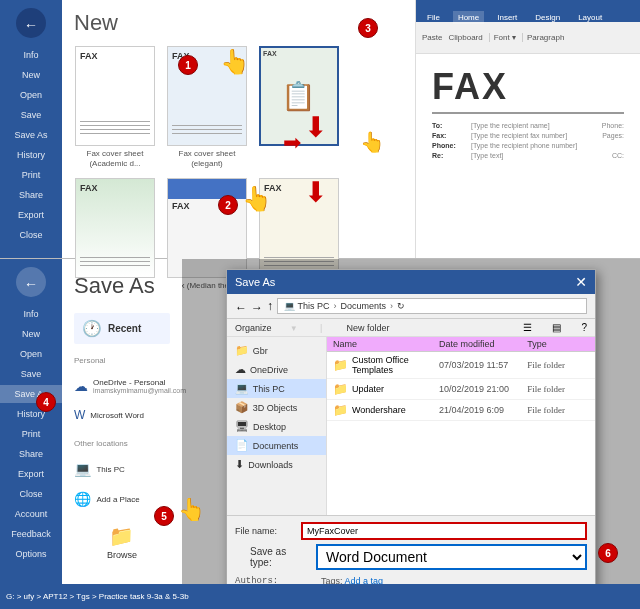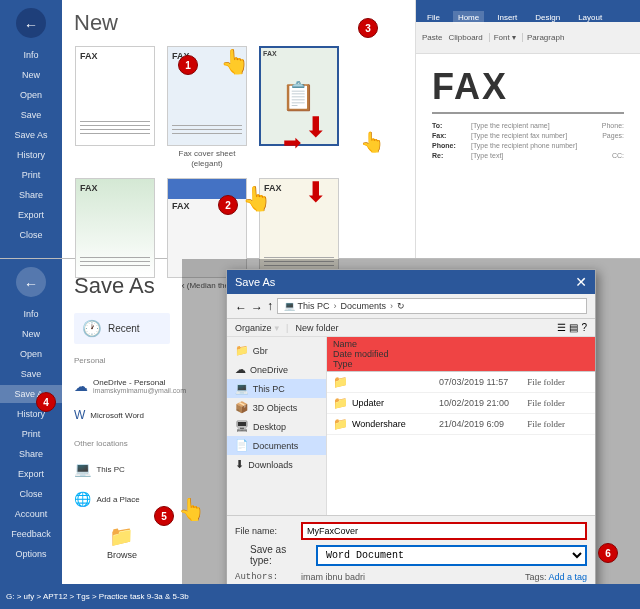--- a/index.html
+++ b/index.html
@@ -213,21 +213,21 @@
     .recent-btn {
       display: flex;
       align-items: center;
       gap: 6px;
       background: #f0f4ff;
       padding: 6px 8px;
       border-radius: 2px;
       cursor: pointer;
     }
     .recent-icon { font-size: 16px; color: #2b579a; }
-    .recent-label { font-size: 10px; font-weight: 400; color: #333; }
+    .recent-label { font-size: 10px; font-weight: 700; color: #333; }
     .personal-label { font-size: 8px; color: #888; margin: 4px 0 2px 0; }
     .location-item {
       display: flex;
       align-items: center;
       gap: 5px;
       padding: 3px 0;
       cursor: pointer;
     }
     .location-icon { font-size: 14px; color: #2b579a; }
     .location-text { font-size: 8px; color: #333; }
@@ -301,21 +301,21 @@
       align-items: center;
       gap: 3px;
       color: #999;
     }
 
     .dialog-secondary-toolbar {
       background: #f0f0f0;
       padding: 3px 8px;
       display: flex;
       align-items: center;
-      gap: 3px;
+      gap: 20px;
       border-bottom: 1px solid #ddd;
       font-size: 9px;
     }
     .organize-btn { cursor: pointer; color: #333; }
     .new-folder-btn { cursor: pointer; color: #333; }
 
     .dialog-content {
       display: flex;
       height: 178px;
     }
@@ -337,26 +337,25 @@
     .nav-item.selected { background: #cce0ff; }
     .nav-icon { font-size: 11px; }
 
     .dialog-file-list {
       flex: 1;
       background: white;
       overflow-y: auto;
     }
     .file-list-header {
       display: flex;
-      background: #ef4444;
+      background: #f0abfc;
       border-bottom: 1px solid #ccc;
       padding: 2px 6px;
       font-size: 9px;
       color: #333;
-      flex-direction: column;
     }
     .file-col-name { flex: 1.2; }
     .file-col-date { flex: 1; }
     .file-col-type { flex: 0.7; }
     .file-row {
       display: flex;
       padding: 3px 6px;
       font-size: 9px;
       align-items: center;
       border-bottom: 1px solid #f0f0f0;
@@ -391,22 +390,21 @@
       align-items: center;
       gap: 6px;
       margin-bottom: 6px;
     }
     .filetype-label { font-size: 10px; color: #333; width: 60px; margin-left: 15px; }
     .filetype-select {
       flex: 1;
       border: 2px solid #0066cc;
       background: white;
       padding: 2px 4px;
-      font-size: 10px;
-      font-family: Liberation Mono, monospace;
+      font-size: 14px;
     }
     .authors-row {
       display: flex;
       align-items: center;
       gap: 6px;
       font-size: 9px;
       color: #555;
       margin-bottom: 6px;
     }
     .authors-label { width: 60px; font-family: Liberation Mono, monospace; }
@@ -473,20 +471,21 @@
       <div class="template-item">
         <div class="template-thumb fax-style">
           <div class="fax-label">FAX</div>
           <div class="fax-lines">
             <div class="fax-line"></div>
               <div class="fax-line"></div>
               <div class="fax-line"></div>
               <div class="fax-line"></div>
           </div>
         </div>
+        <div class="template-label">Fax cover sheet (Academic d...</div>
       </div>
 
       <div class="template-item">
         <div class="template-thumb fax-style" style="background:#e8f0f8;">
           <div class="fax-label">FAX</div>
           <div class="fax-lines">
             <div class="fax-line"></div>
               <div class="fax-line"></div>
               <div class="fax-line"></div>
           </div>
@@ -703,20 +702,21 @@
 
         <div class="dialog-file-list">
           <div class="file-list-header">
             <div class="file-col-name">Name</div>
             <div class="file-col-date">Date modified</div>
             <div class="file-col-type">Type</div>
           </div>
           <div class="file-row">
             <div class="file-cell-name">
               <span class="folder-icon">📁</span>
+              <span>Custom Office Templates</span>
             </div>
             <div class="file-cell-date">07/03/2019 11:57</div>
             <div class="file-cell-type">File folder</div>
           </div>
           <div class="file-row">
             <div class="file-cell-name">
               <span class="folder-icon">📁</span>
               <span>Updater</span>
             </div>
             <div class="file-cell-date">10/02/2019 21:00</div>
@@ -739,21 +739,20 @@
           <input class="filename-input" type="text" value="MyFaxCover" style="">
         </div>
         <div class="filetype-row">
           <span class="filetype-label">Save as type:</span>
           <select class="filetype-select">
             <option>Word Document</option>
           </select>
         </div>
         <div class="authors-row">
           <span class="authors-label">Authors:</span>
-          <span class="authors-value">imam ibnu badri</span>
           <span style="margin-left:20px;">
             <span class="tags-label">Tags:</span>
             <span class="tags-link">Add a tag</span>
           </span>
         </div>
         <div class="options-row">
           <label class="checkbox-item">
             <div class="checkbox-box"></div>
             <span>Maintain compatibility with previous versions of Word</span>
           </label>

